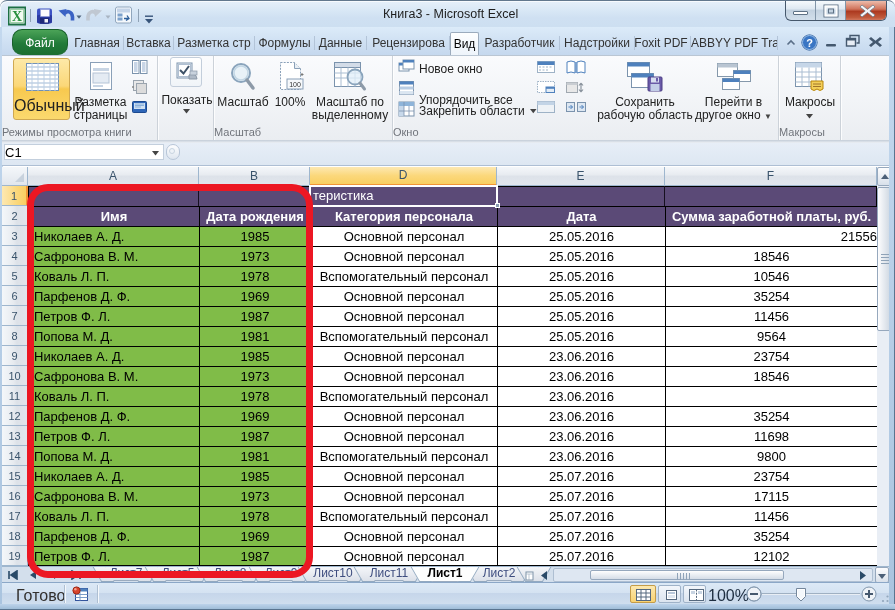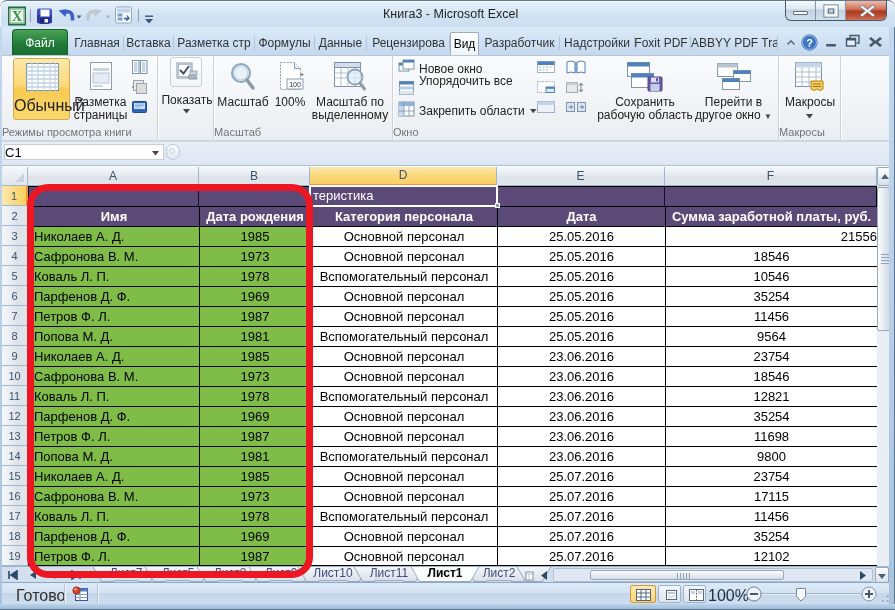--- a/index.html
+++ b/index.html
@@ -115,21 +115,21 @@
         <svg class="abs" style="left:13px;top:3px" width="17" height="14" viewBox="0 0 17 14">
           <path d="M3 1 L8.5 5.4 L14 1 L16 3 L10.8 7 L16 11 L14 13 L8.5 8.6 L3 13 L1 11 L6.2 7 L1 3 Z" fill="#f4f6f8" stroke="#6e7c8a" stroke-width=".8"></path>
         </svg>
       </div>
     </div>
   </div>
   <div id="frameL"></div>
     <div id="frameR"></div>
     <div id="frameB"></div>
   <div id="tabrow">
-    <div class="rtab" id="tab-file" style="left:10px;width:56px;">Файл</div>
+    <div class="rtab" id="tab-file" style="left:10px;width:56px;border-radius:10px;">Файл</div>
     <div class="rtab" style="left:69px;width:52px;">Главная</div>
     <div class="rtab" style="left:122px;width:49px;">Вставка</div>
     <div class="rtab" style="left:172px;width:80px;">Разметка стр</div>
     <div class="rtab" style="left:253px;width:59px;">Формулы</div>
     <div class="rtab" style="left:313px;width:51px;">Данные</div>
     <div class="rtab" style="left:365px;width:83px;">Рецензирова</div>
     <div class="rtab" id="tab-active" style="left:448px;width:29px;">Вид</div>
     <div class="rtab" style="left:478px;width:79px;">Разработчик</div>
     <div class="rtab" style="left:558px;width:74px;">Надстройки</div>
     <div class="rtab" style="left:630px;width:58px;">Foxit PDF</div>
@@ -271,21 +271,21 @@
     </div>
     <div class="abs rlbl" style="left:417px;top:6px;">Новое окно</div>
     <div class="abs" style="left:396px;top:24px;">
       <svg width="17" height="16" viewBox="0 0 17 16">
         <rect x="1.5" y="1.5" width="14" height="13" fill="#fff" stroke="#7b93ad"></rect>
         <rect x="1.5" y="1.5" width="14" height="3" fill="#4f81bd"></rect>
         <rect x="1.5" y="6.5" width="14" height="3" fill="#b9cde4"></rect>
         <rect x="1.5" y="11" width="14" height="3.5" fill="#dbe6f1"></rect>
       </svg>
     </div>
-    <div class="abs rlbl" style="left:417px;top:18px;">Упорядочить все</div>
+    <div class="abs rlbl" style="left:417px;top:37px;">Упорядочить все</div>
     <div class="abs" style="left:396px;top:45px;">
       <svg width="17" height="16" viewBox="0 0 17 16">
         <rect x="1" y="1" width="15" height="14" fill="#fff" stroke="#7b93ad"></rect>
         <rect x="1" y="1" width="15" height="4" fill="#8eb4d9"></rect>
         <rect x="1" y="5" width="5" height="10" fill="#c7d8ea"></rect>
         <path d="M6 1v14 M11 5v10 M1 10h15" stroke="#7b93ad" stroke-width=".8"></path>
       </svg>
     </div>
     <div class="abs rlbl" style="left:417px;top:48px;">Закрепить области</div>
     <svg class="abs" style="left:528px;top:53px" width="7" height="5" viewBox="0 0 7 5">
@@ -469,21 +469,20 @@
 <div class="cell" style="left:663px;top:179px;width:213px;height:21px;background:#fff;border:1px solid #000;text-align:center;line-height:19px;">23754</div>
 <div class="cell" style="left:26px;top:199px;width:172px;height:21px;background:#80bc48;border:1px solid #000;text-align:left;padding-left:5px;line-height:19px;">Сафронова В. М.</div>
 <div class="cell" style="left:197px;top:199px;width:112px;height:21px;background:#80bc48;border:1px solid #000;text-align:center;line-height:19px;">1973</div>
 <div class="cell" style="left:308px;top:199px;width:188px;height:21px;background:#fff;border:1px solid #000;text-align:center;line-height:19px;">Основной персонал</div>
 <div class="cell" style="left:495px;top:199px;width:169px;height:21px;background:#fff;border:1px solid #000;text-align:center;line-height:19px;">23.06.2016</div>
 <div class="cell" style="left:663px;top:199px;width:213px;height:21px;background:#fff;border:1px solid #000;text-align:center;line-height:19px;">18546</div>
 <div class="cell" style="left:26px;top:219px;width:172px;height:21px;background:#80bc48;border:1px solid #000;text-align:left;padding-left:5px;line-height:19px;">Коваль Л. П.</div>
 <div class="cell" style="left:197px;top:219px;width:112px;height:21px;background:#80bc48;border:1px solid #000;text-align:center;line-height:19px;">1978</div>
 <div class="cell" style="left:308px;top:219px;width:188px;height:21px;background:#fff;border:1px solid #000;text-align:center;line-height:19px;">Вспомогательный персонал</div>
 <div class="cell" style="left:495px;top:219px;width:169px;height:21px;background:#fff;border:1px solid #000;text-align:center;line-height:19px;">23.06.2016</div>
-<div class="cell" style="left:663px;top:219px;width:213px;height:21px;background:#fff;border:1px solid #000;text-align:center;line-height:19px;">12821</div>
 <div class="cell" style="left:26px;top:239px;width:172px;height:21px;background:#80bc48;border:1px solid #000;text-align:left;padding-left:5px;line-height:19px;">Парфенов Д. Ф.</div>
 <div class="cell" style="left:197px;top:239px;width:112px;height:21px;background:#80bc48;border:1px solid #000;text-align:center;line-height:19px;">1969</div>
 <div class="cell" style="left:308px;top:239px;width:188px;height:21px;background:#fff;border:1px solid #000;text-align:center;line-height:19px;">Основной персонал</div>
 <div class="cell" style="left:495px;top:239px;width:169px;height:21px;background:#fff;border:1px solid #000;text-align:center;line-height:19px;">23.06.2016</div>
 <div class="cell" style="left:663px;top:239px;width:213px;height:21px;background:#fff;border:1px solid #000;text-align:center;line-height:19px;">35254</div>
 <div class="cell" style="left:26px;top:259px;width:172px;height:21px;background:#80bc48;border:1px solid #000;text-align:left;padding-left:5px;line-height:19px;">Петров Ф. Л.</div>
 <div class="cell" style="left:197px;top:259px;width:112px;height:21px;background:#80bc48;border:1px solid #000;text-align:center;line-height:19px;">1987</div>
 <div class="cell" style="left:308px;top:259px;width:188px;height:21px;background:#fff;border:1px solid #000;text-align:center;line-height:19px;">Основной персонал</div>
 <div class="cell" style="left:495px;top:259px;width:169px;height:21px;background:#fff;border:1px solid #000;text-align:center;line-height:19px;">23.06.2016</div>
 <div class="cell" style="left:663px;top:259px;width:213px;height:21px;background:#fff;border:1px solid #000;text-align:center;line-height:19px;">11698</div>

